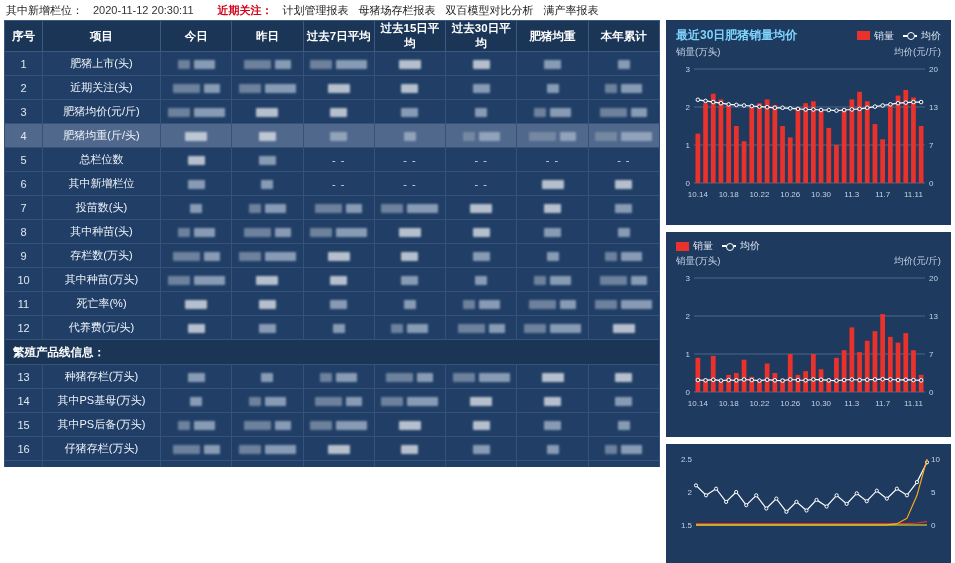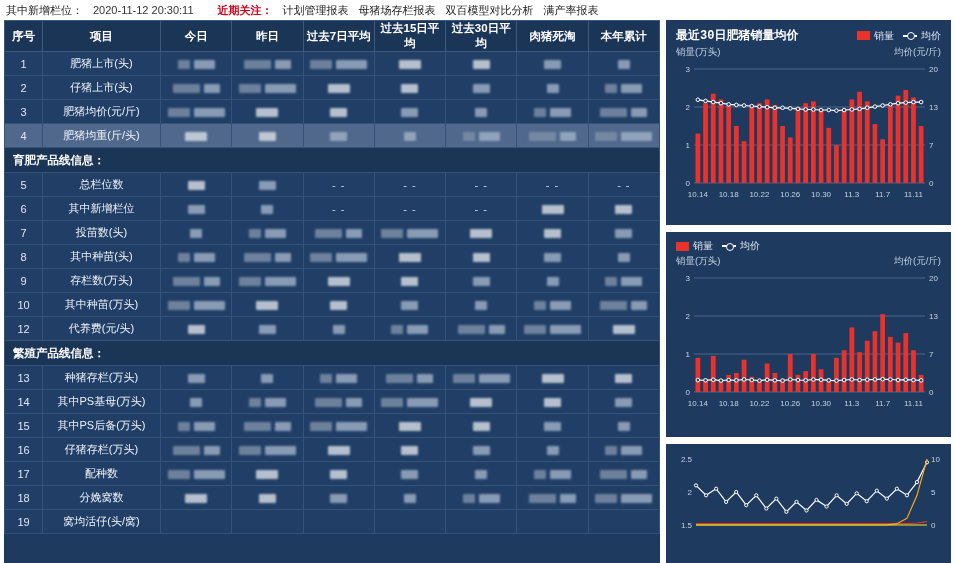--- a/index.html
+++ b/index.html
@@ -40,21 +40,21 @@
   .content {
     position: absolute;
     top: 20px; left: 0;
     width: 955px; height: 543px;
     display: flex;
     gap: 6px;
     padding: 0 4px 0 4px;
   }
   .left-pane {
     width: 660px;
-    height: 543px;
+    height: 447px;
     background: #1e3a5f;
     overflow: hidden;
     position: relative;
   }
   .right-pane {
     width: 285px;
     height: 543px;
     display: flex;
     flex-direction: column;
     gap: 7px;
@@ -134,22 +134,21 @@
 
   .card-head {
     display: flex;
     align-items: center;
     justify-content: space-between;
     padding: 7px 10px 2px 10px;
   }
   .card-title {
     font-size: 12px;
     font-weight: bold;
-    color: #ffffff;
-    font-family: Liberation Mono, monospace;
+    color: #7dd3fc;
   }
   .legend { display: flex; align-items: center; gap: 9px; font-size: 10px; color: #dce5f0; }
   .legend .item { display: flex; align-items: center; gap: 4px; }
   .sw-bar { width: 13px; height: 9px; background: #e8322b; display: inline-block; }
   .sw-line { width: 14px; height: 2px; background: #ffffff; display: inline-block; position: relative; }
   .sw-line::after {
     content: ""; position: absolute; left: 4px; top: -2.5px;
     width: 6px; height: 6px; border-radius: 50%;
     background: #1e3a5f; border: 1.5px solid #ffffff;
   }
@@ -188,39 +187,39 @@
       <table class="grid">
         <thead>
           <tr>
             <th style="width:38px">序号</th>
             <th style="width:118px">项目</th>
             <th>今日</th>
             <th>昨日</th>
             <th>过去7日平均</th>
             <th>过去15日平均</th>
             <th>过去30日平均</th>
-            <th>肉猪死淘</th>
+            <th>肥猪均重</th>
             <th>本年累计</th>
           </tr>
         </thead>
         <tbody id="table-body">
             <tr>
               <td class="idx">1</td>
               <td class="name">肥猪上市(头)</td>
               <td><span class="blk dark" style="width: 12px;"></span><span class="blk dim" style="width: 21px;"></span></td>
               <td><span class="blk dark" style="width: 27px;"></span><span class="blk dim" style="width: 16px;"></span></td>
               <td><span class="blk dark" style="width: 22px;"></span><span class="blk dim" style="width: 31px;"></span></td>
               <td><span class="blk" style="width: 22px;"></span></td>
               <td><span class="blk" style="width: 17px;"></span></td>
               <td><span class="blk dim" style="width: 17px;"></span></td>
               <td><span class="blk dim" style="width: 12px;"></span></td>
             </tr>
             <tr>
               <td class="idx">2</td>
-              <td class="name">仔猪上市(头)</td>
+              <td class="name">近期关注(头)</td>
               <td><span class="blk dark" style="width: 27px;"></span><span class="blk dim" style="width: 16px;"></span></td>
               <td><span class="blk dark" style="width: 22px;"></span><span class="blk dim" style="width: 31px;"></span></td>
               <td><span class="blk" style="width: 22px;"></span></td>
               <td><span class="blk" style="width: 17px;"></span></td>
               <td><span class="blk dim" style="width: 17px;"></span></td>
               <td><span class="blk dim" style="width: 12px;"></span></td>
               <td><span class="blk dark" style="width: 12px;"></span><span class="blk dim" style="width: 21px;"></span></td>
             </tr>
             <tr>
               <td class="idx">3</td>
@@ -237,23 +236,20 @@
               <td class="idx">4</td>
               <td class="name">肥猪均重(斤/头)</td>
               <td><span class="blk" style="width: 22px;"></span></td>
               <td><span class="blk" style="width: 17px;"></span></td>
               <td><span class="blk dim" style="width: 17px;"></span></td>
               <td><span class="blk dim" style="width: 12px;"></span></td>
               <td><span class="blk dark" style="width: 12px;"></span><span class="blk dim" style="width: 21px;"></span></td>
               <td><span class="blk dark" style="width: 27px;"></span><span class="blk dim" style="width: 16px;"></span></td>
               <td><span class="blk dark" style="width: 22px;"></span><span class="blk dim" style="width: 31px;"></span></td>
             </tr>
-            <tr class="section">
-              <td colspan="9">育肥产品线信息：</td>
-            </tr>
             <tr>
               <td class="idx">5</td>
               <td class="name">总栏位数</td>
               <td><span class="blk" style="width: 17px;"></span></td>
               <td><span class="blk dim" style="width: 17px;"></span></td>
               <td class="dash">-  -</td>
               <td class="dash">-  -</td>
               <td class="dash">-  -</td>
               <td class="dash">-  -</td>
               <td class="dash">-  -</td>
@@ -305,20 +301,31 @@
             <tr>
               <td class="idx">10</td>
               <td class="name">其中种苗(万头)</td>
               <td><span class="blk dark" style="width: 22px;"></span><span class="blk dim" style="width: 31px;"></span></td>
               <td><span class="blk" style="width: 22px;"></span></td>
               <td><span class="blk" style="width: 17px;"></span></td>
               <td><span class="blk dim" style="width: 17px;"></span></td>
               <td><span class="blk dim" style="width: 12px;"></span></td>
               <td><span class="blk dark" style="width: 12px;"></span><span class="blk dim" style="width: 21px;"></span></td>
               <td><span class="blk dark" style="width: 27px;"></span><span class="blk dim" style="width: 16px;"></span></td>
+            </tr>
+            <tr>
+              <td class="idx">11</td>
+              <td class="name">死亡率(%)</td>
+              <td><span class="blk" style="width: 22px;"></span></td>
+              <td><span class="blk" style="width: 17px;"></span></td>
+              <td><span class="blk dim" style="width: 17px;"></span></td>
+              <td><span class="blk dim" style="width: 12px;"></span></td>
+              <td><span class="blk dark" style="width: 12px;"></span><span class="blk dim" style="width: 21px;"></span></td>
+              <td><span class="blk dark" style="width: 27px;"></span><span class="blk dim" style="width: 16px;"></span></td>
+              <td><span class="blk dark" style="width: 22px;"></span><span class="blk dim" style="width: 31px;"></span></td>
             </tr>
             <tr>
               <td class="idx">12</td>
               <td class="name">代养费(元/头)</td>
               <td><span class="blk" style="width: 17px;"></span></td>
               <td><span class="blk dim" style="width: 17px;"></span></td>
               <td><span class="blk dim" style="width: 12px;"></span></td>
               <td><span class="blk dark" style="width: 12px;"></span><span class="blk dim" style="width: 21px;"></span></td>
               <td><span class="blk dark" style="width: 27px;"></span><span class="blk dim" style="width: 16px;"></span></td>
               <td><span class="blk dark" style="width: 22px;"></span><span class="blk dim" style="width: 31px;"></span></td>

